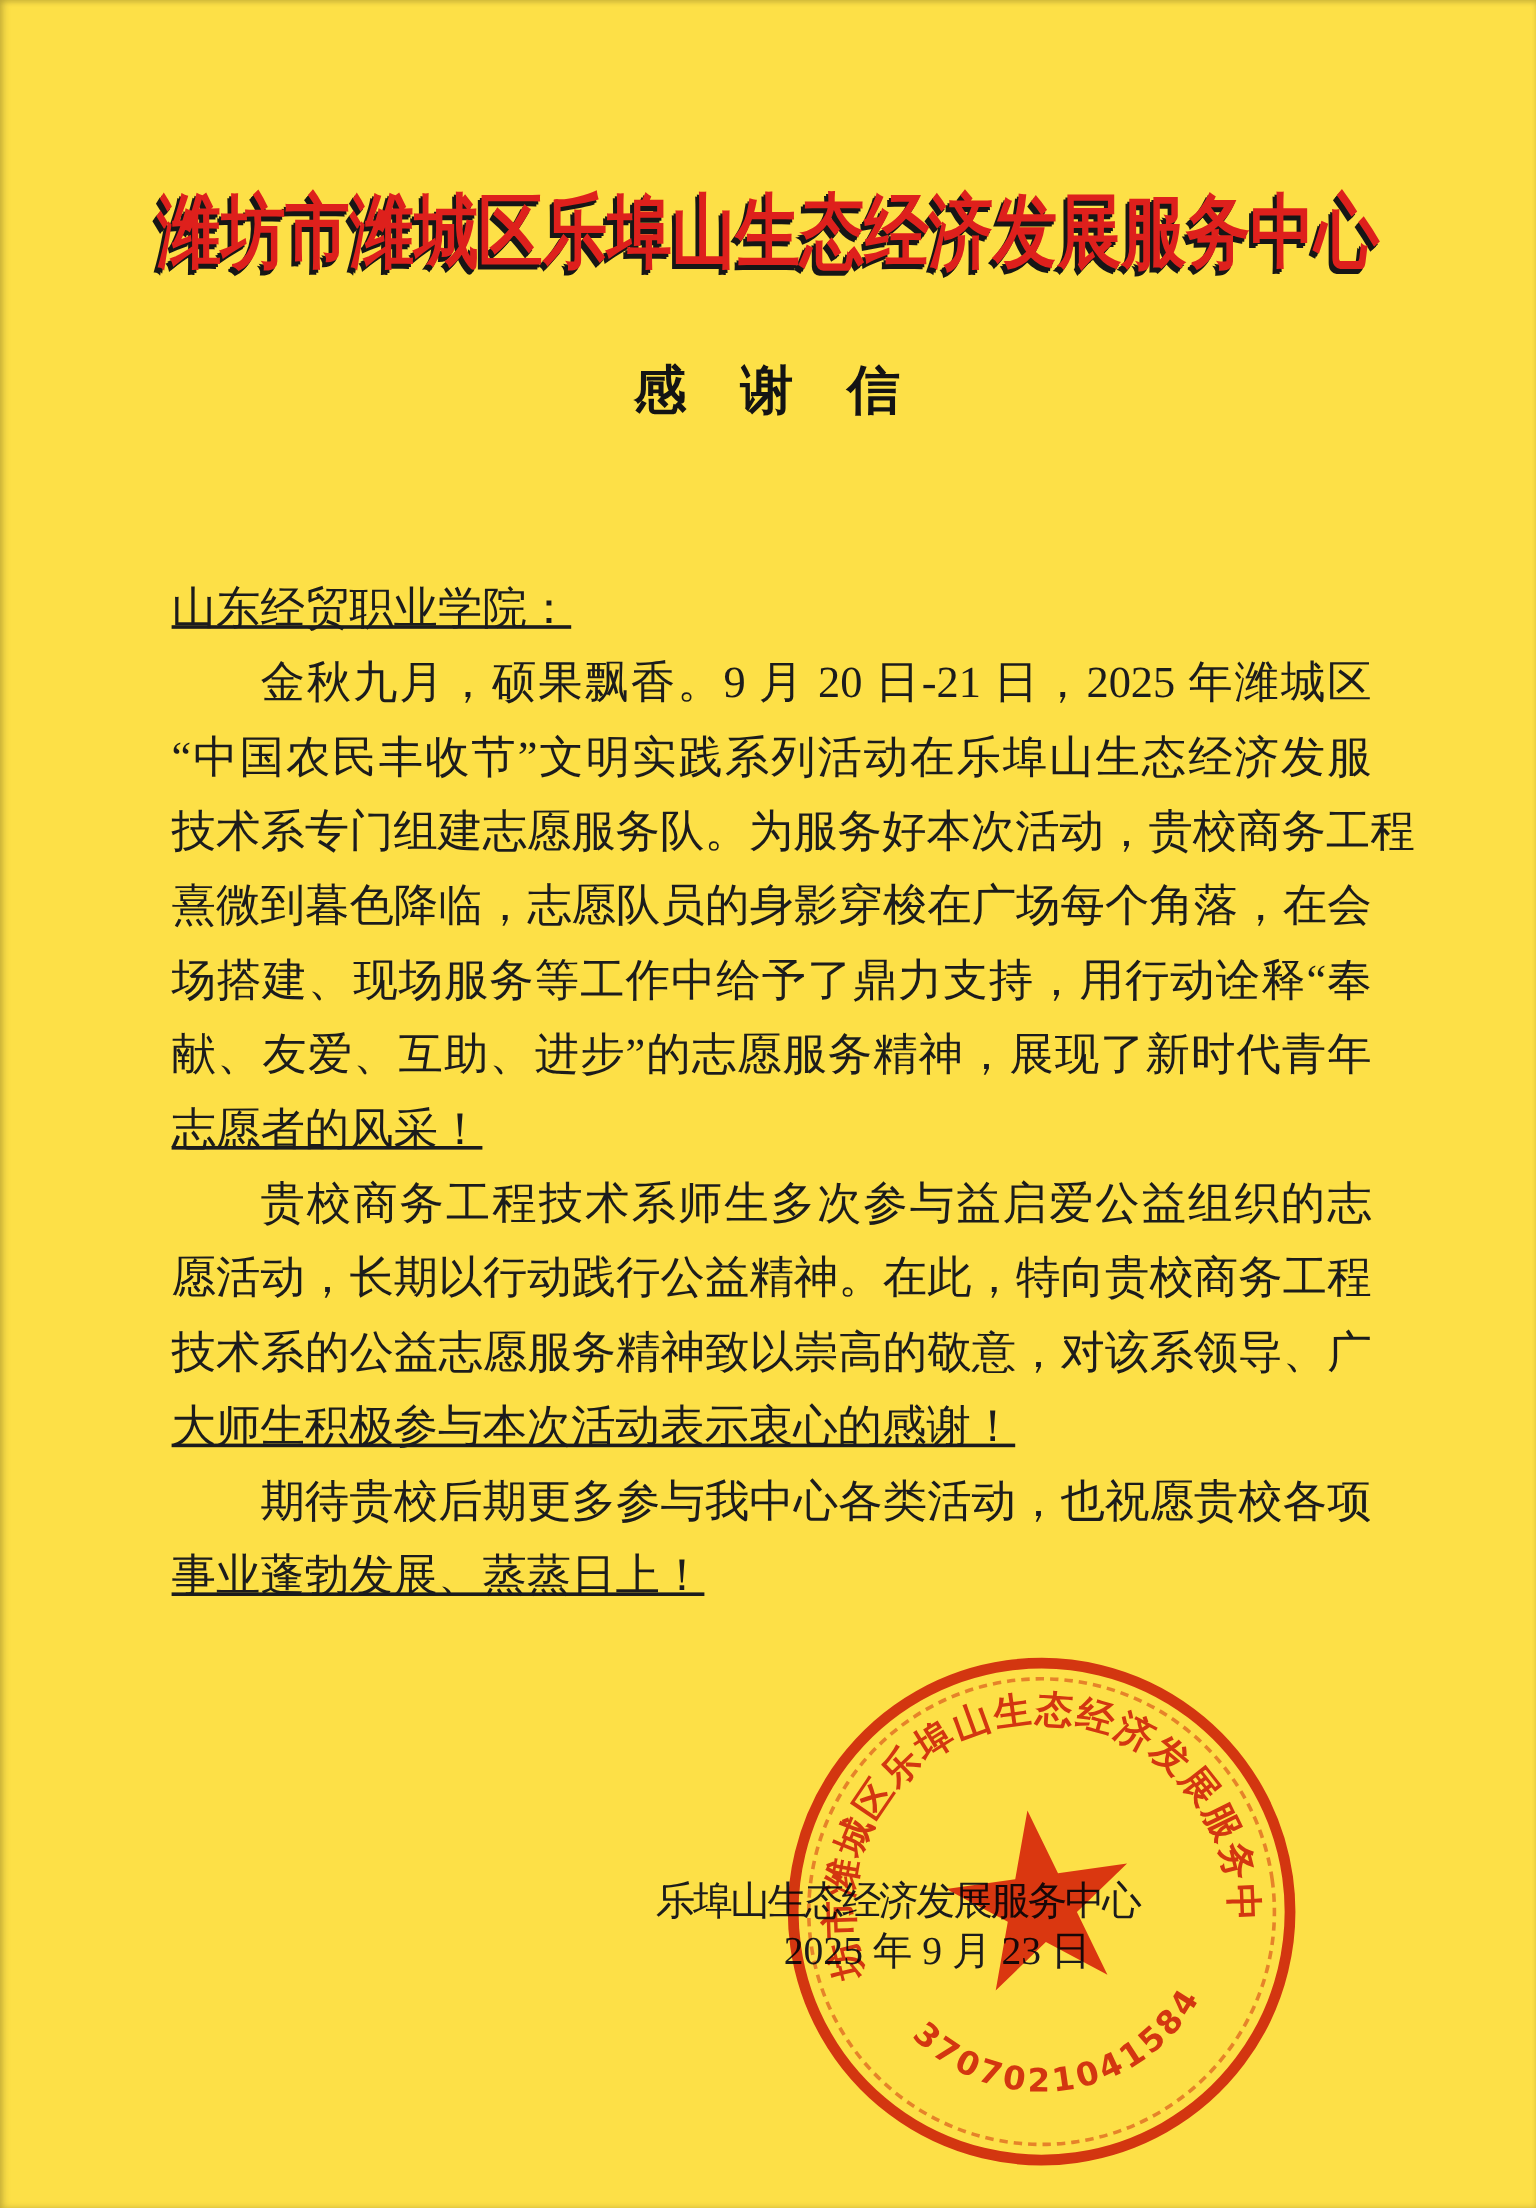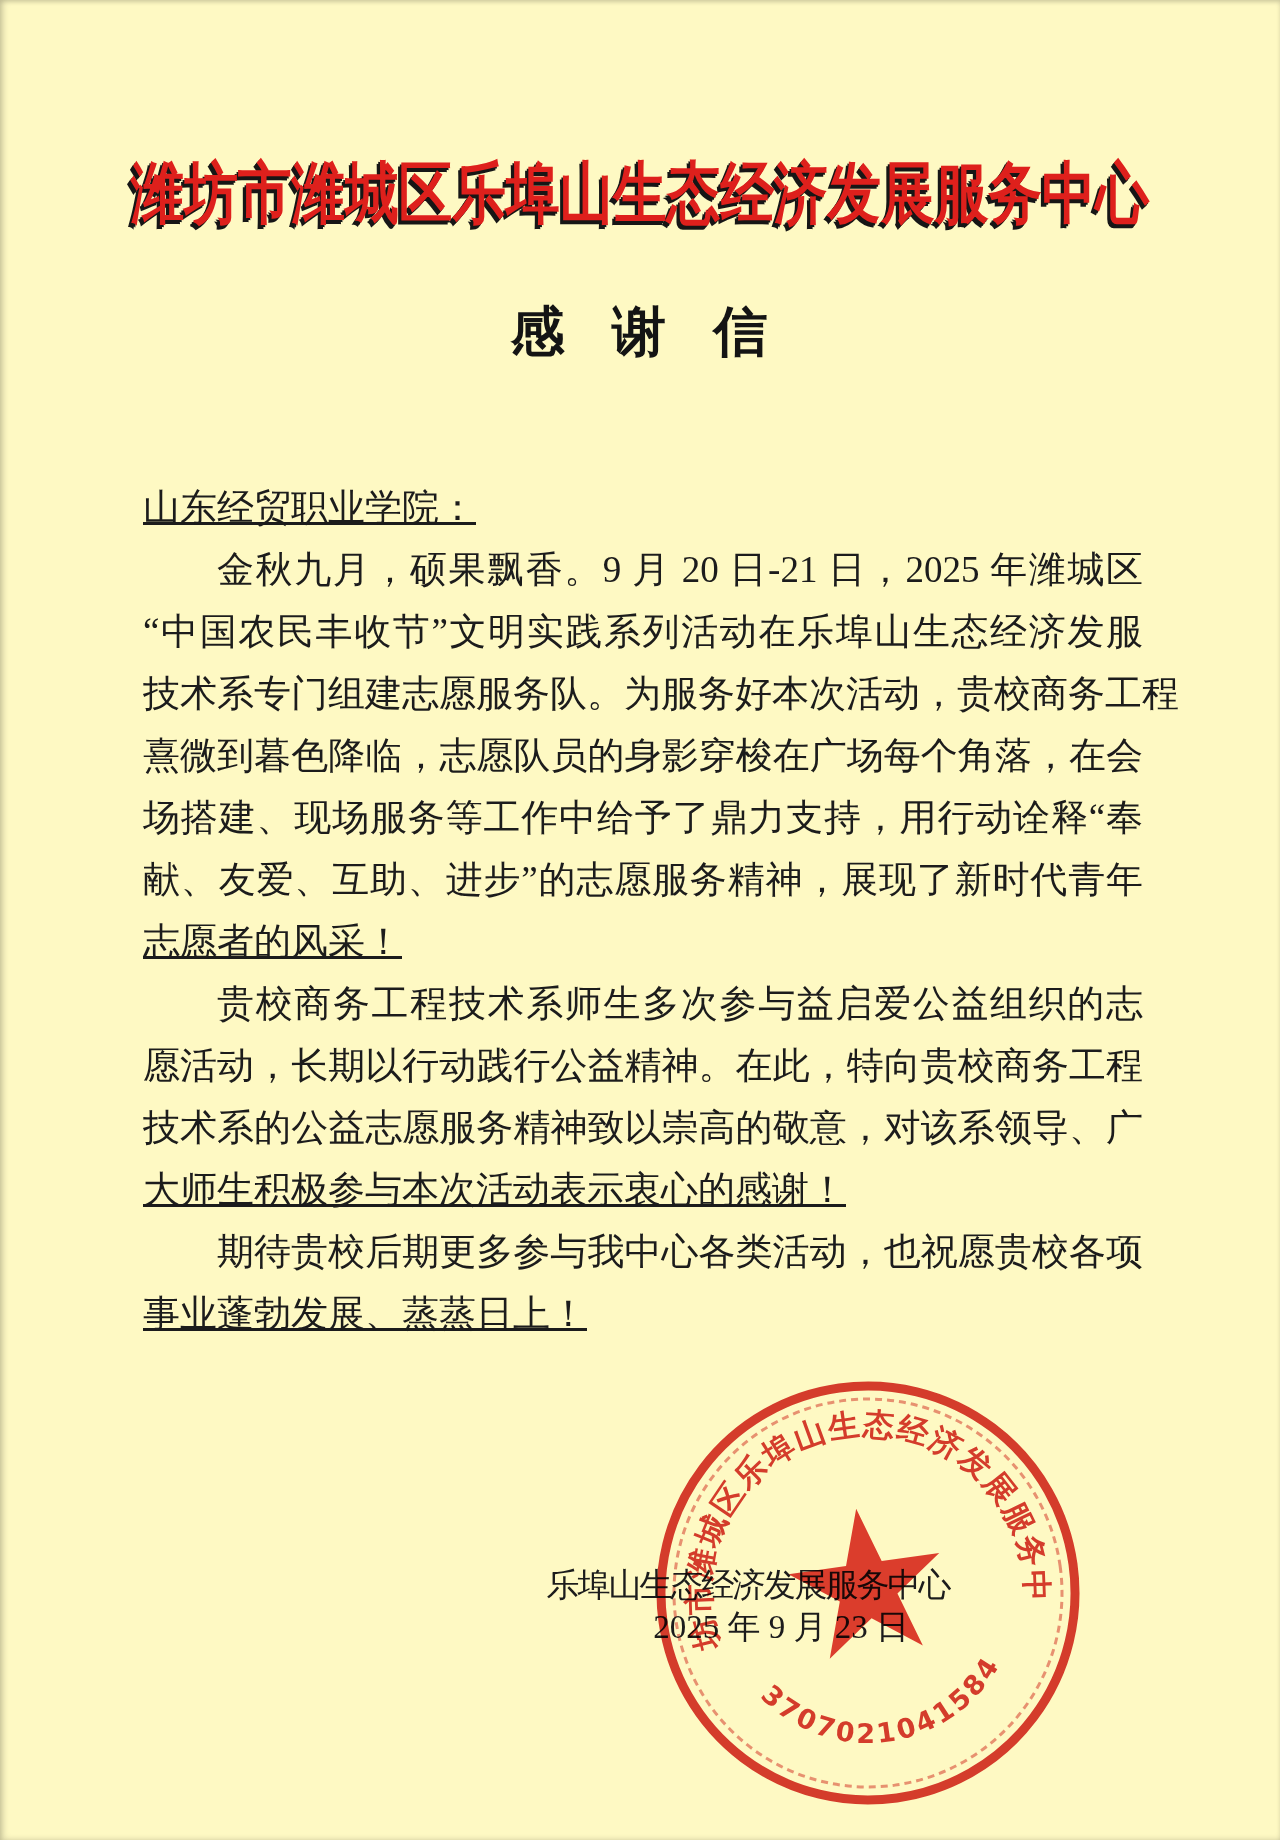--- a/index.html
+++ b/index.html
@@ -6,38 +6,38 @@
   body{
     width:1280px;height:1840px;
     background:#ffffff;
     font-family:"Liberation Serif","DejaVu Serif",serif;
     color:#1f1f1f;
     position:relative;
     overflow:hidden;
   }
   .page{
     position:absolute;inset:0;
-    background:#fef9c3;
+    background:#fde047;
     box-shadow:inset 3px 0 6px rgba(0,0,0,.18), inset 0 2px 4px rgba(0,0,0,.10);
   }
   
   .letterhead{
     position:absolute;top:148px;left:50%;
     transform:translateX(-50%) scaleX(.80);
     transform-origin:center;
     white-space:nowrap;
     font-size:67px;font-weight:bold;
     color:#de201c;
     text-shadow:-4px 4px 0 #161616,-2px 2px 0 #161616;
     letter-spacing:0;
   }
   .title{
     position:absolute;top:296px;left:0;width:100%;
     text-align:center;
-    font-size:54px;font-weight:bold;color:#141414;
+    font-size:44px;font-weight:bold;color:#141414;
     word-spacing:30px;
     letter-spacing:2px;
   }
   .letter-body{
     position:absolute;top:477px;left:143px;width:1000px;
     font-size:37px;
     color:#1c1c1c;
   }
   .line{
     height:62px;line-height:62px;

